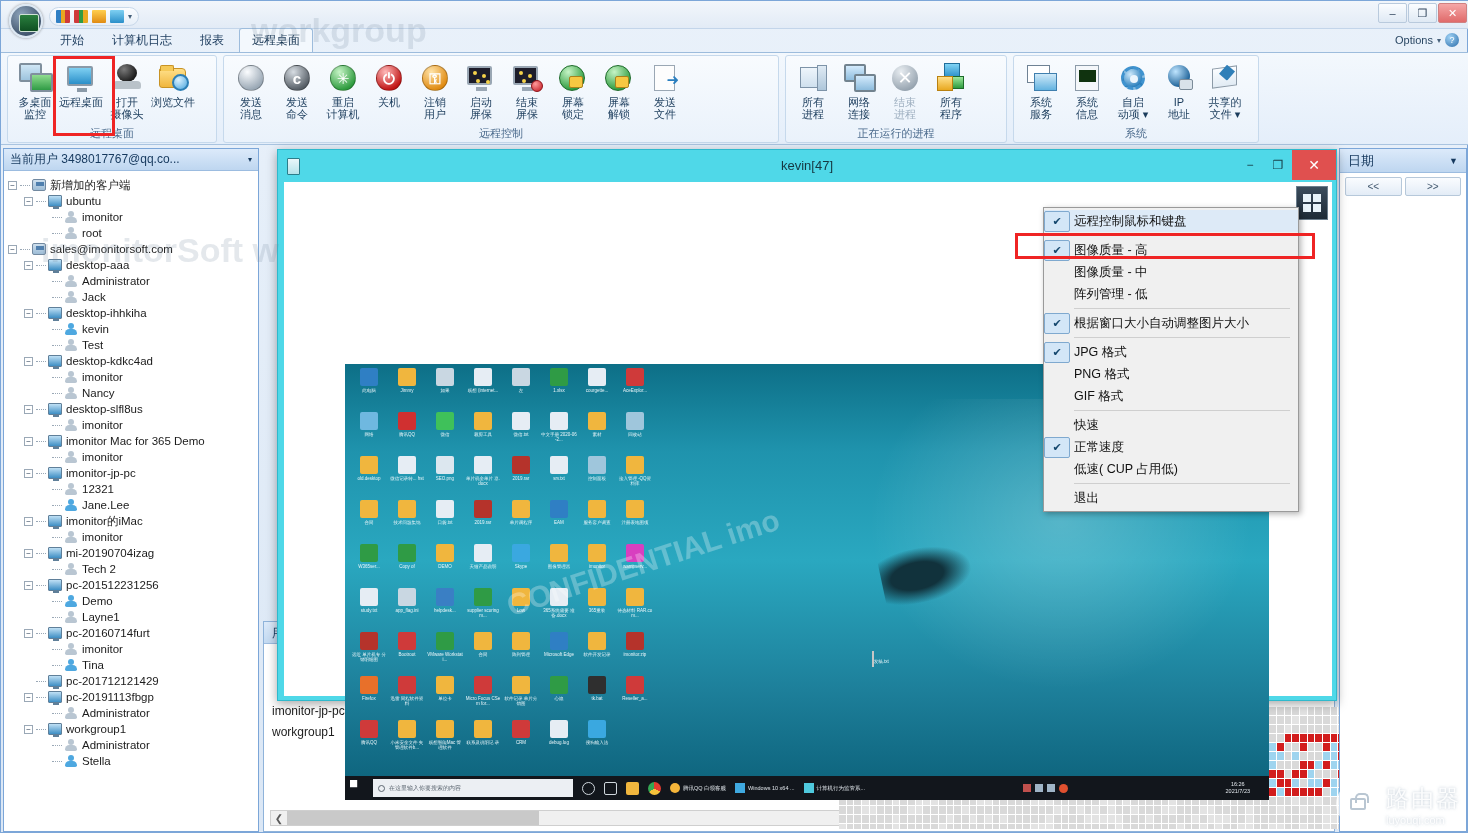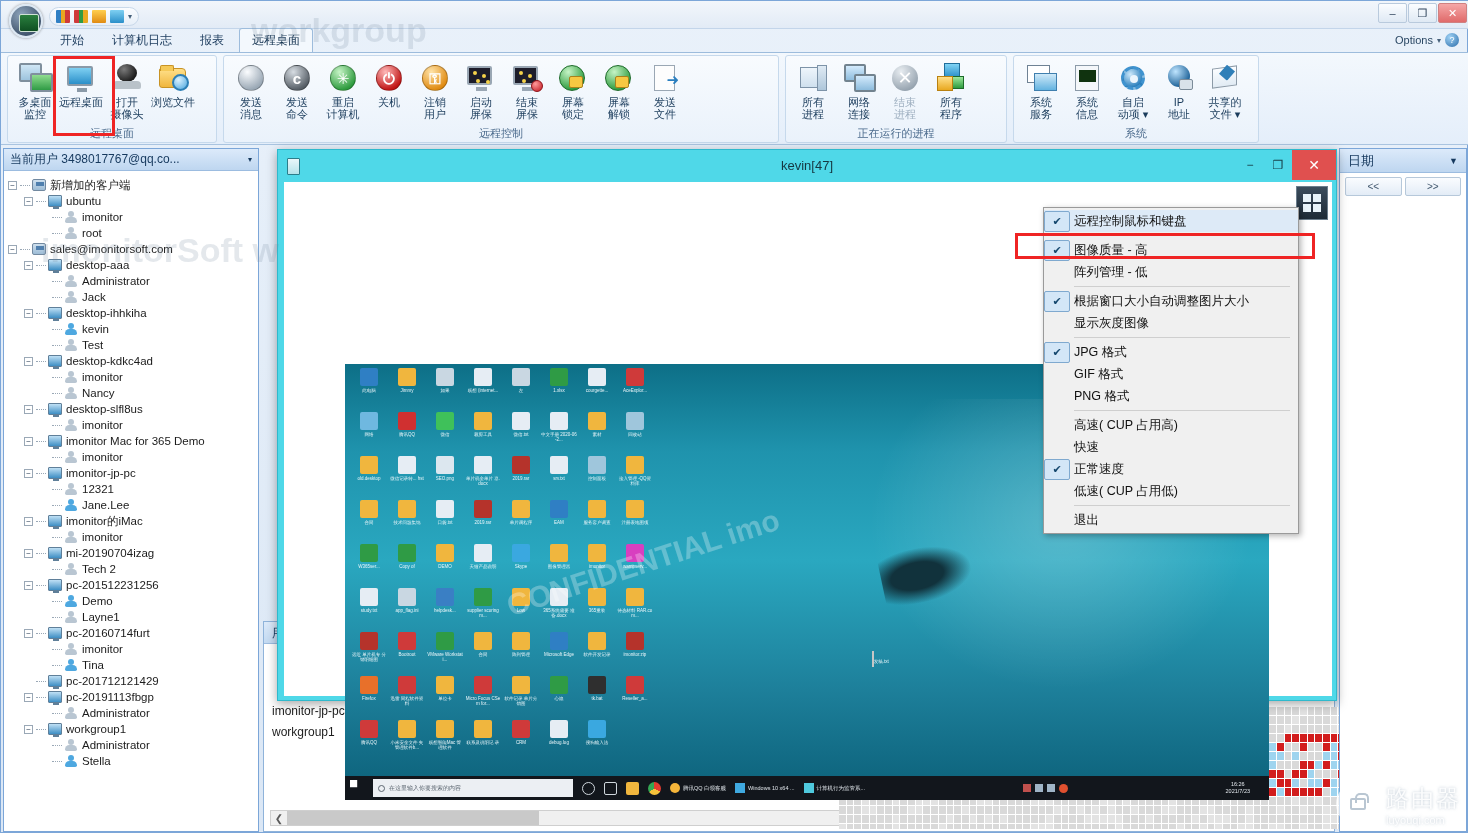--- a/index.html
+++ b/index.html
@@ -2203,49 +2203,45 @@
         <span class="chk on">✔</span>
         <span class="lbl">远程控制鼠标和键盘</span>
       </div>
       <div class="cmsep"></div>
       <div class="cmi">
         <span class="chk on">✔</span>
         <span class="lbl">图像质量 - 高</span>
       </div>
       <div class="cmi">
         <span class="chk"></span>
+        <span class="lbl">图像质量 - 中</span>
+      </div>
+      <div class="cmi">
+        <span class="chk"></span>
         <span class="lbl">阵列管理 - 低</span>
       </div>
       <div class="cmsep"></div>
       <div class="cmi">
         <span class="chk on">✔</span>
         <span class="lbl">根据窗口大小自动调整图片大小</span>
-      </div>
-      <div class="cmi">
-        <span class="chk"></span>
-        <span class="lbl">显示灰度图像</span>
       </div>
       <div class="cmsep"></div>
       <div class="cmi">
         <span class="chk on">✔</span>
         <span class="lbl">JPG 格式</span>
       </div>
       <div class="cmi">
         <span class="chk"></span>
-        <span class="lbl">GIF 格式</span>
+        <span class="lbl">PNG 格式</span>
       </div>
       <div class="cmi">
         <span class="chk"></span>
-        <span class="lbl">PNG 格式</span>
+        <span class="lbl">GIF 格式</span>
       </div>
       <div class="cmsep"></div>
-      <div class="cmi">
-        <span class="chk"></span>
-        <span class="lbl">高速( CUP 占用高)</span>
-      </div>
       <div class="cmi">
         <span class="chk"></span>
         <span class="lbl">快速</span>
       </div>
       <div class="cmi">
         <span class="chk on">✔</span>
         <span class="lbl">正常速度</span>
       </div>
       <div class="cmi">
         <span class="chk"></span>

